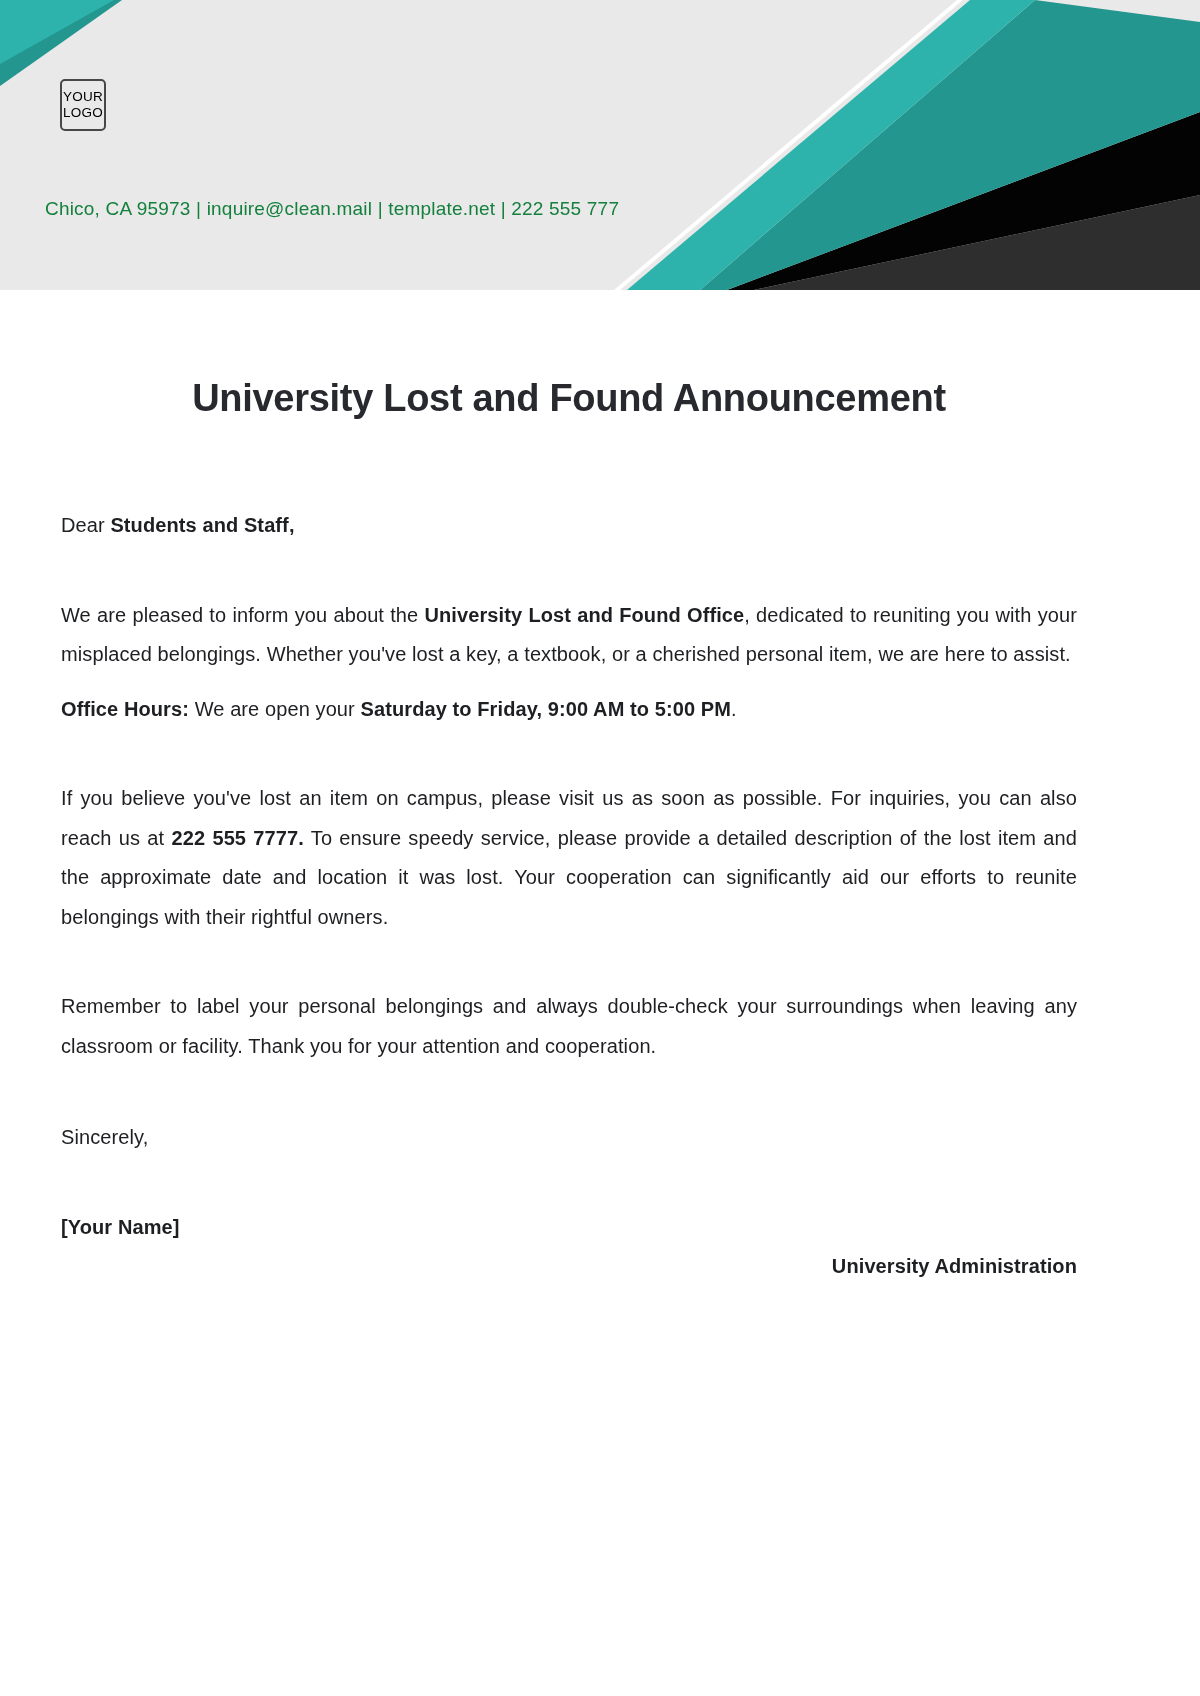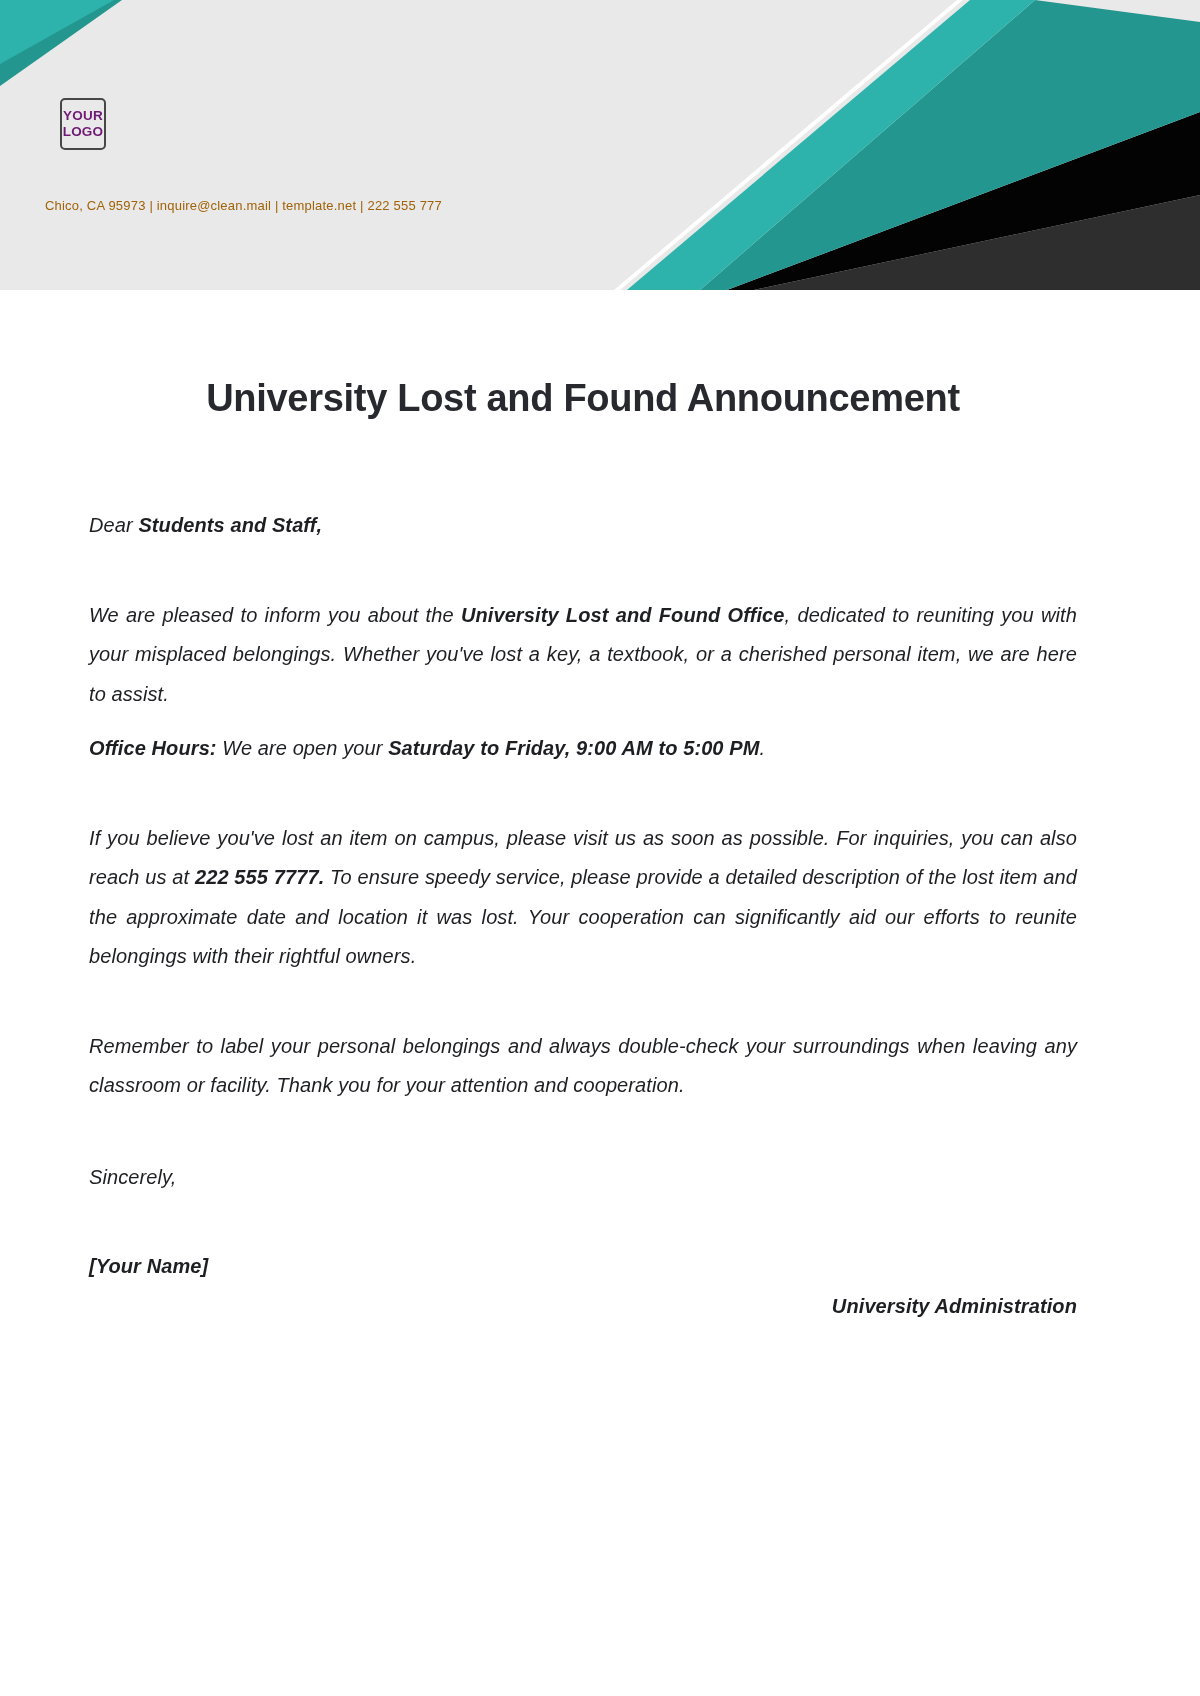--- a/index.html
+++ b/index.html
@@ -27,57 +27,55 @@
     top: 79px;
     width: 46px;
     height: 52px;
     border: 2px solid #474747;
     border-radius: 5px;
     box-sizing: border-box;
     display: flex;
     flex-direction: column;
     align-items: center;
     justify-content: center;
-    color: #701a75;
+    color: #000000;
     font-size: 13.5px;
     line-height: 16.5px;
     letter-spacing: 0.2px;
-    font-weight: 700;
-    margin-top: 19px;
+    font-weight: 400;
   }
 
   .contact-line {
     position: absolute;
     left: 45px;
     top: 198px;
-    font-size: 13px;
+    font-size: 19px;
     letter-spacing: 0.2px;
-    color: #a16207;
+    color: #15803d;
   }
 
   
-  .letter-content { padding: 0 123px 0 61px; margin-left: 28px; }
+  .letter-content { padding: 0 123px 0 61px; }
 
   .letter-title {
     margin: 86px 0 0 0;
     font-size: 38px;
     line-height: 44px;
     font-weight: 700;
     text-align: center;
     color: #27292e;
     letter-spacing: -0.3px;
   }
 
   .para {
     margin: 0;
     font-size: 20px;
     line-height: 39.5px;
     color: #1e1f22;
     letter-spacing: 0.1px;
-    font-style: italic;
   }
   .para .b { font-weight: 700; }
   .justify { text-align: justify; }
 
   .mt-86 { margin-top: 86px; }
   .mt-52 { margin-top: 52px; }
   .mt-50 { margin-top: 50px; }
   .mt-15 { margin-top: 15px; }
   .mt-0  { margin-top: 0; text-align: right; }
 </style>

